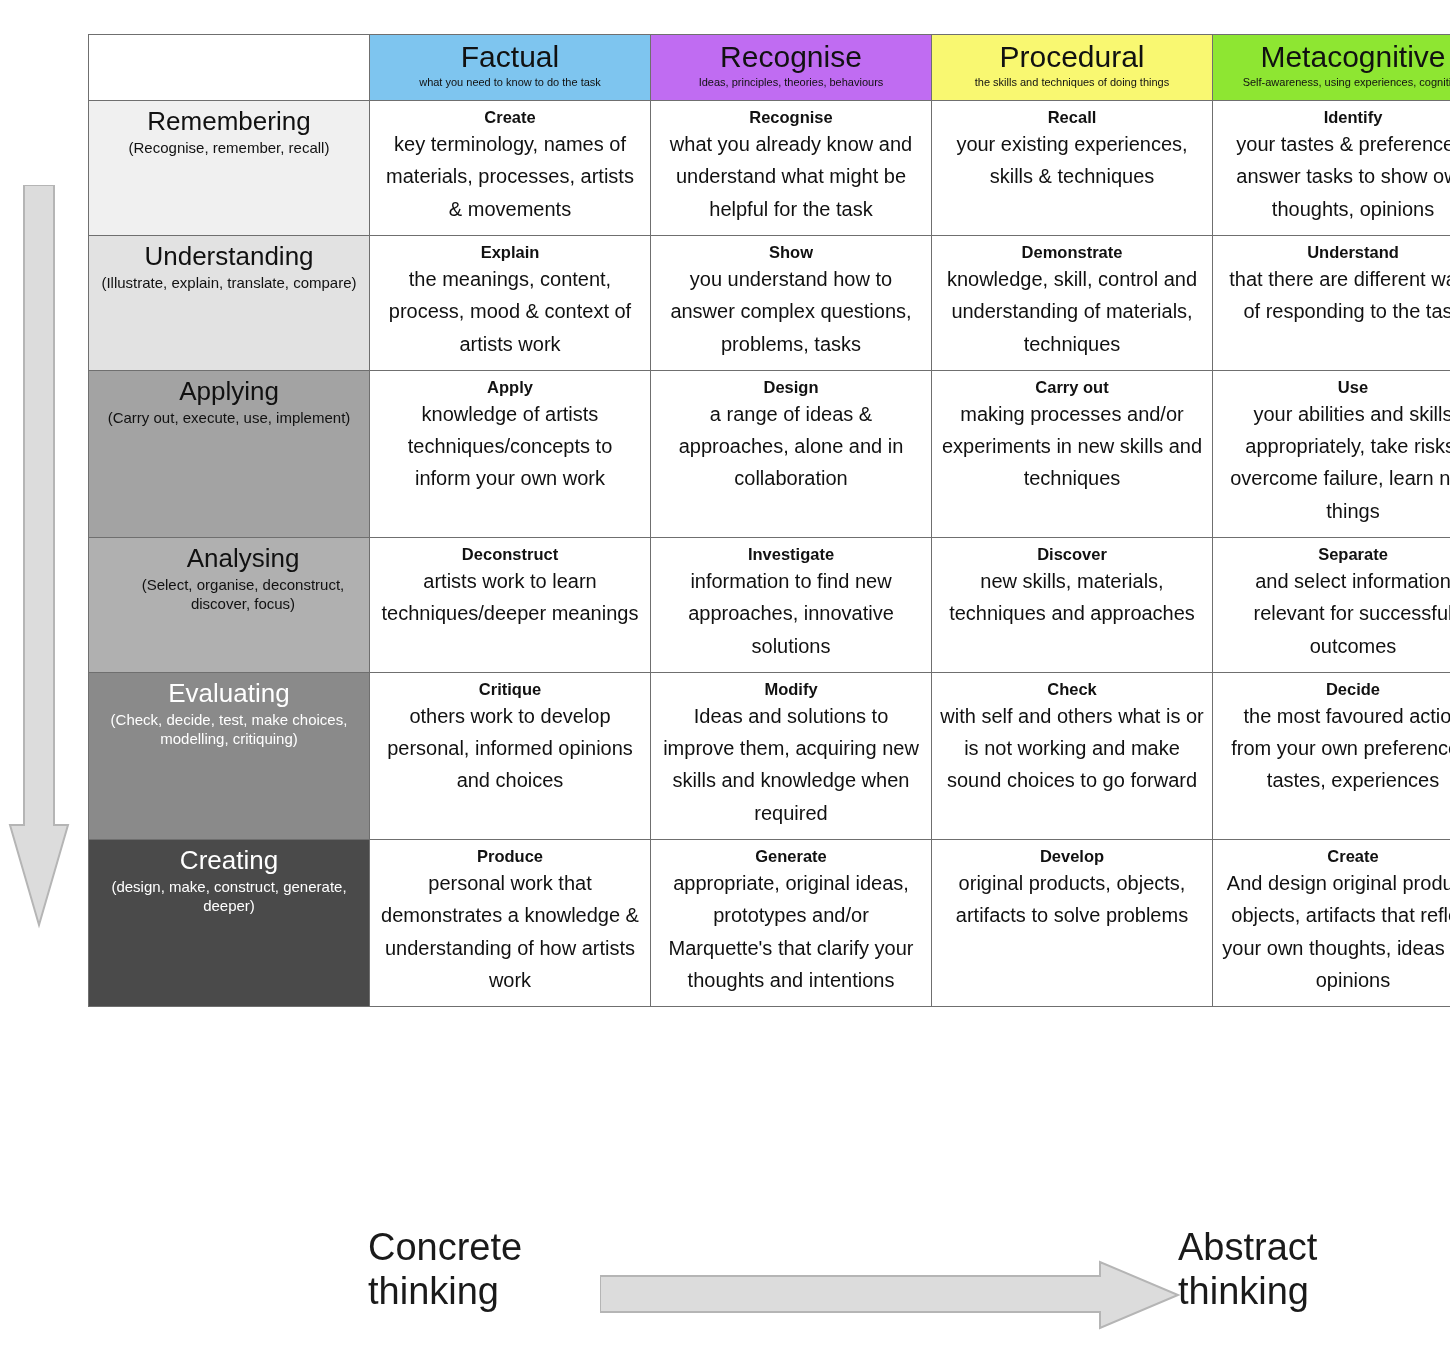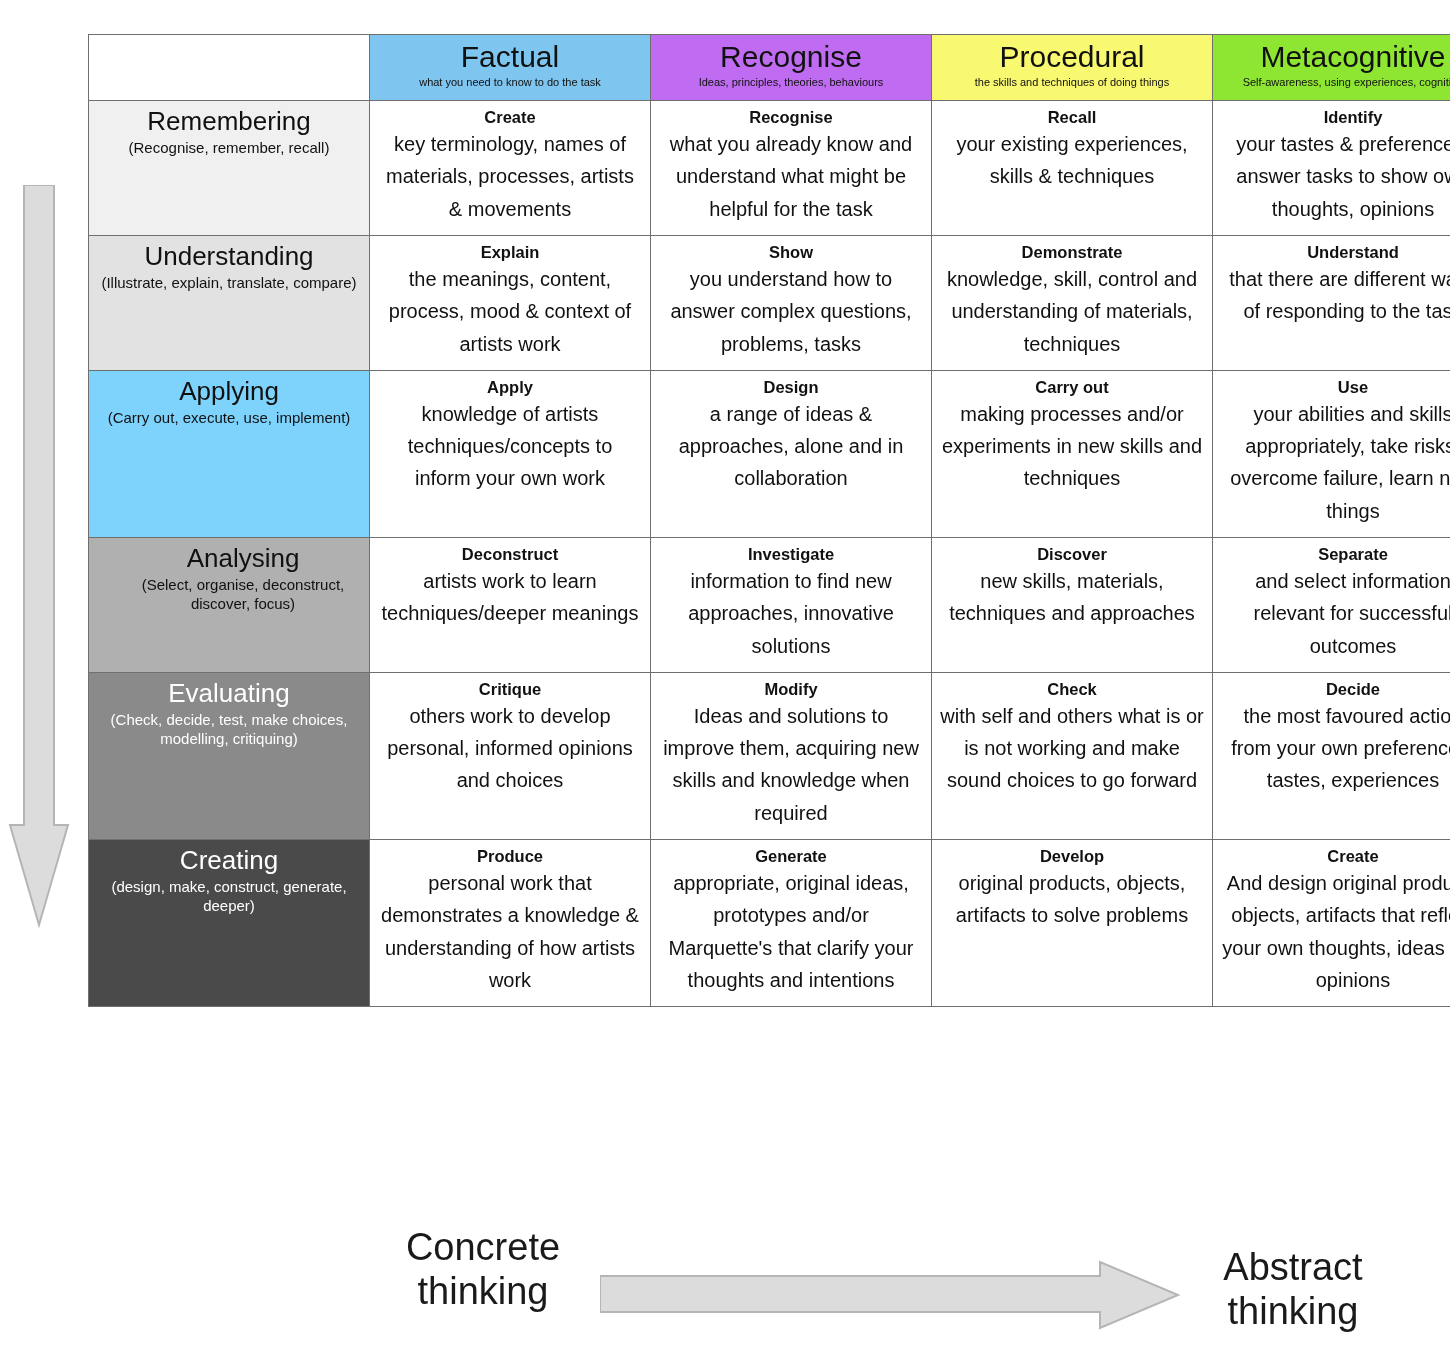--- a/index.html
+++ b/index.html
@@ -110,25 +110,24 @@
     left: 88px;
     top: 1205px;
     width: 1330px;
     height: 150px;
   }
   .concrete, .abstract {
     position: absolute;
     font-size: 38px;
     line-height: 1.16;
     color: #1a1a1a;
-    text-align: center;
     font-weight: 400;
   }
   .concrete { left: 280px; top: 20px; width: 230px; }
-  .abstract { left: 1090px; top: 20px; width: 230px; margin-top: 20px; }
+  .abstract { left: 1090px; top: 20px; width: 230px; }
   .h-arrow {
     position: absolute;
     left: 512px;
     top: 55px;
     width: 580px;
     height: 70px;
   }
 </style>
 </head>
 <body>
@@ -205,21 +204,21 @@
           <div class="lead">Demonstrate</div>
           <div class="body">knowledge, skill, control and understanding of materials, techniques</div>
         </td>
         <td class="cell">
           <div class="lead">Understand</div>
           <div class="body">that there are different ways of responding to the task</div>
         </td>
       </tr>
 
       <tr>
-        <td class="row-head" style="background: #7dd3fc; color: rgb(17, 17, 17);">
+        <td class="row-head" style="background: #a3a3a3; color: rgb(17, 17, 17);">
           <div class="rtitle">Applying</div>
           <div class="rsub">(Carry out, execute, use, implement)</div>
         </td>
         <td class="cell">
           <div class="lead">Apply</div>
           <div class="body">knowledge of artists techniques/concepts to inform your own work</div>
         </td>
         <td class="cell">
           <div class="lead">Design</div>
           <div class="body">a range of ideas &amp; approaches, alone and in collaboration</div>

